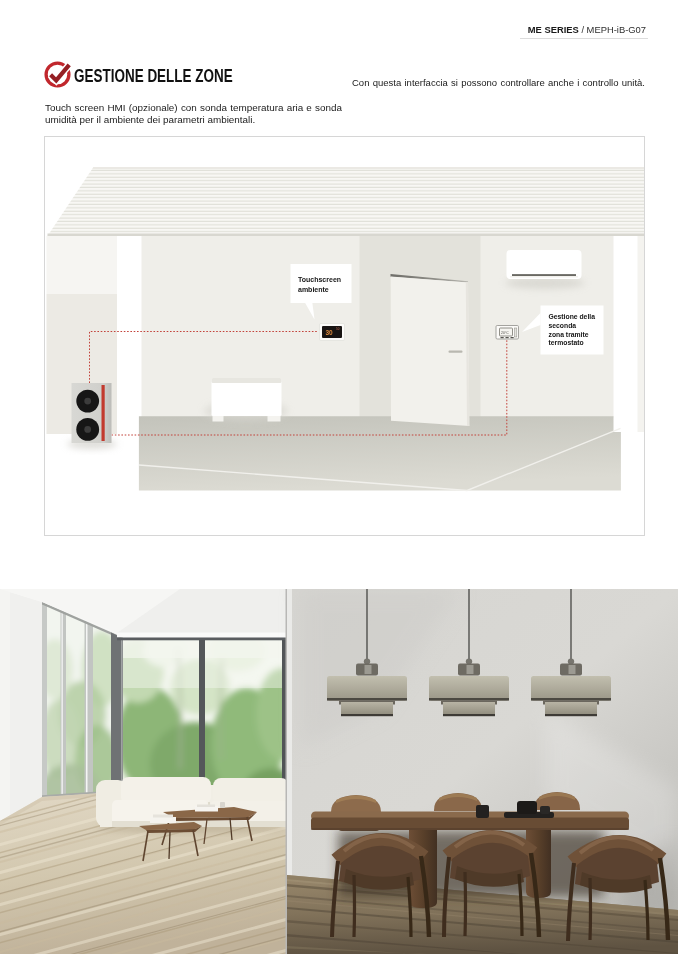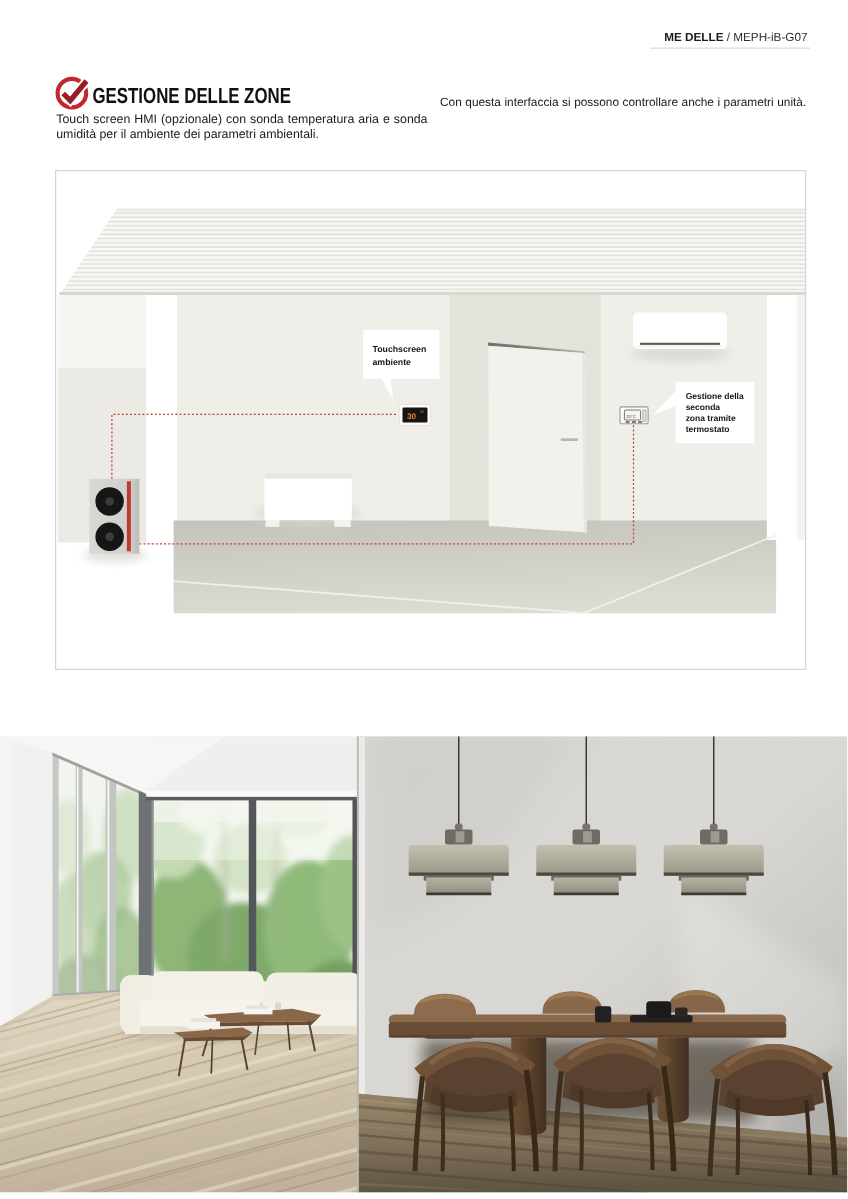--- a/index.html
+++ b/index.html
@@ -2,39 +2,39 @@
 <html><head>
 <meta charset="utf-8">
 <style>
 html,body{margin:0;padding:0;background:#fff;}
 body{width:678px;height:959px;position:relative;font-family:"Liberation Sans",sans-serif;overflow:hidden;}
 .abs{position:absolute;}
 </style>
 </head>
 <body>
 
-<div class="abs" style="top:24px;left:0;width:646px;text-align:right;font-size:9.4px;color:#1a1a1a;"><b>ME DELLE</b> <span style="color:#2e2e2e;">/ MEPH-iB-G07</span></div>
+<div class="abs" style="top:24px;left:0;width:646px;text-align:right;font-size:9.4px;color:#1a1a1a;"><b>ME SERIES</b> <span style="color:#2e2e2e;">/ MEPH-iB-G07</span></div>
 
 <div class="abs" style="left:520px;top:38px;width:128px;height:1px;background:#dcdcdc;"></div>
 
 <svg class="abs" style="left:44px;top:60px;" width="29" height="29" viewBox="0 0 29 29">
 <circle cx="13.5" cy="14.5" r="11.4" fill="none" stroke="#c1272d" stroke-width="3.3"></circle>
 <path d="M6.6 14.8 L12.2 20.4 L25.2 4.8" fill="none" stroke="#ffffff" stroke-width="7.2"></path>
 <path d="M6.6 14.8 L12.2 20.4 L25.2 4.8" fill="none" stroke="#951f24" stroke-width="4.2"></path>
 </svg>
 
 <div class="abs" style="left:74px;top:66px;font-size:17.5px;font-weight:bold;color:#111;transform:scaleX(0.77);transform-origin:0 0;white-space:nowrap;">GESTIONE DELLE ZONE</div>
 
 <div class="abs" style="left:45px;top:89.5px;width:297px;font-size:9.9px;line-height:12.1px;color:#1a1a1a;">
-<div style="text-align:justify;text-align-last:justify;white-space:nowrap;">Touch screen HMI (opzionale) con sonda temperatura aria e sonda</div>
+<div style="text-align:justify;text-align-last:justify;white-space:nowrap;margin-top:12px;">Touch screen HMI (opzionale) con sonda temperatura aria e sonda</div>
 <div>umidità per il ambiente dei parametri ambientali.</div>
 </div>
 
 <div class="abs" style="left:352px;top:76.5px;width:293px;font-size:9.5px;line-height:12.6px;color:#1a1a1a;">
-<div style="text-align:justify;text-align-last:justify;white-space:nowrap;">Con questa interfaccia si possono controllare anche i parametri unità.</div>
+<div style="text-align:justify;text-align-last:justify;white-space:nowrap;">Con questa interfaccia si possono controllare anche i controllo unità.</div>
 </div>
 
 <div class="abs" style="left:44px;top:136px;width:599px;height:398px;border:1px solid #d6d6d6;">
 <svg width="599" height="398" viewBox="0 0 599 398">
 <defs>
 <pattern id="roofst" width="6" height="3.4" patternUnits="userSpaceOnUse">
 <rect width="6" height="3.4" fill="#f8f7f4"></rect>
 <rect y="2.3" width="6" height="1.1" fill="#e0dfd8"></rect>
 </pattern>
 <linearGradient id="floorg" x1="0" y1="0" x2="0.25" y2="1">

